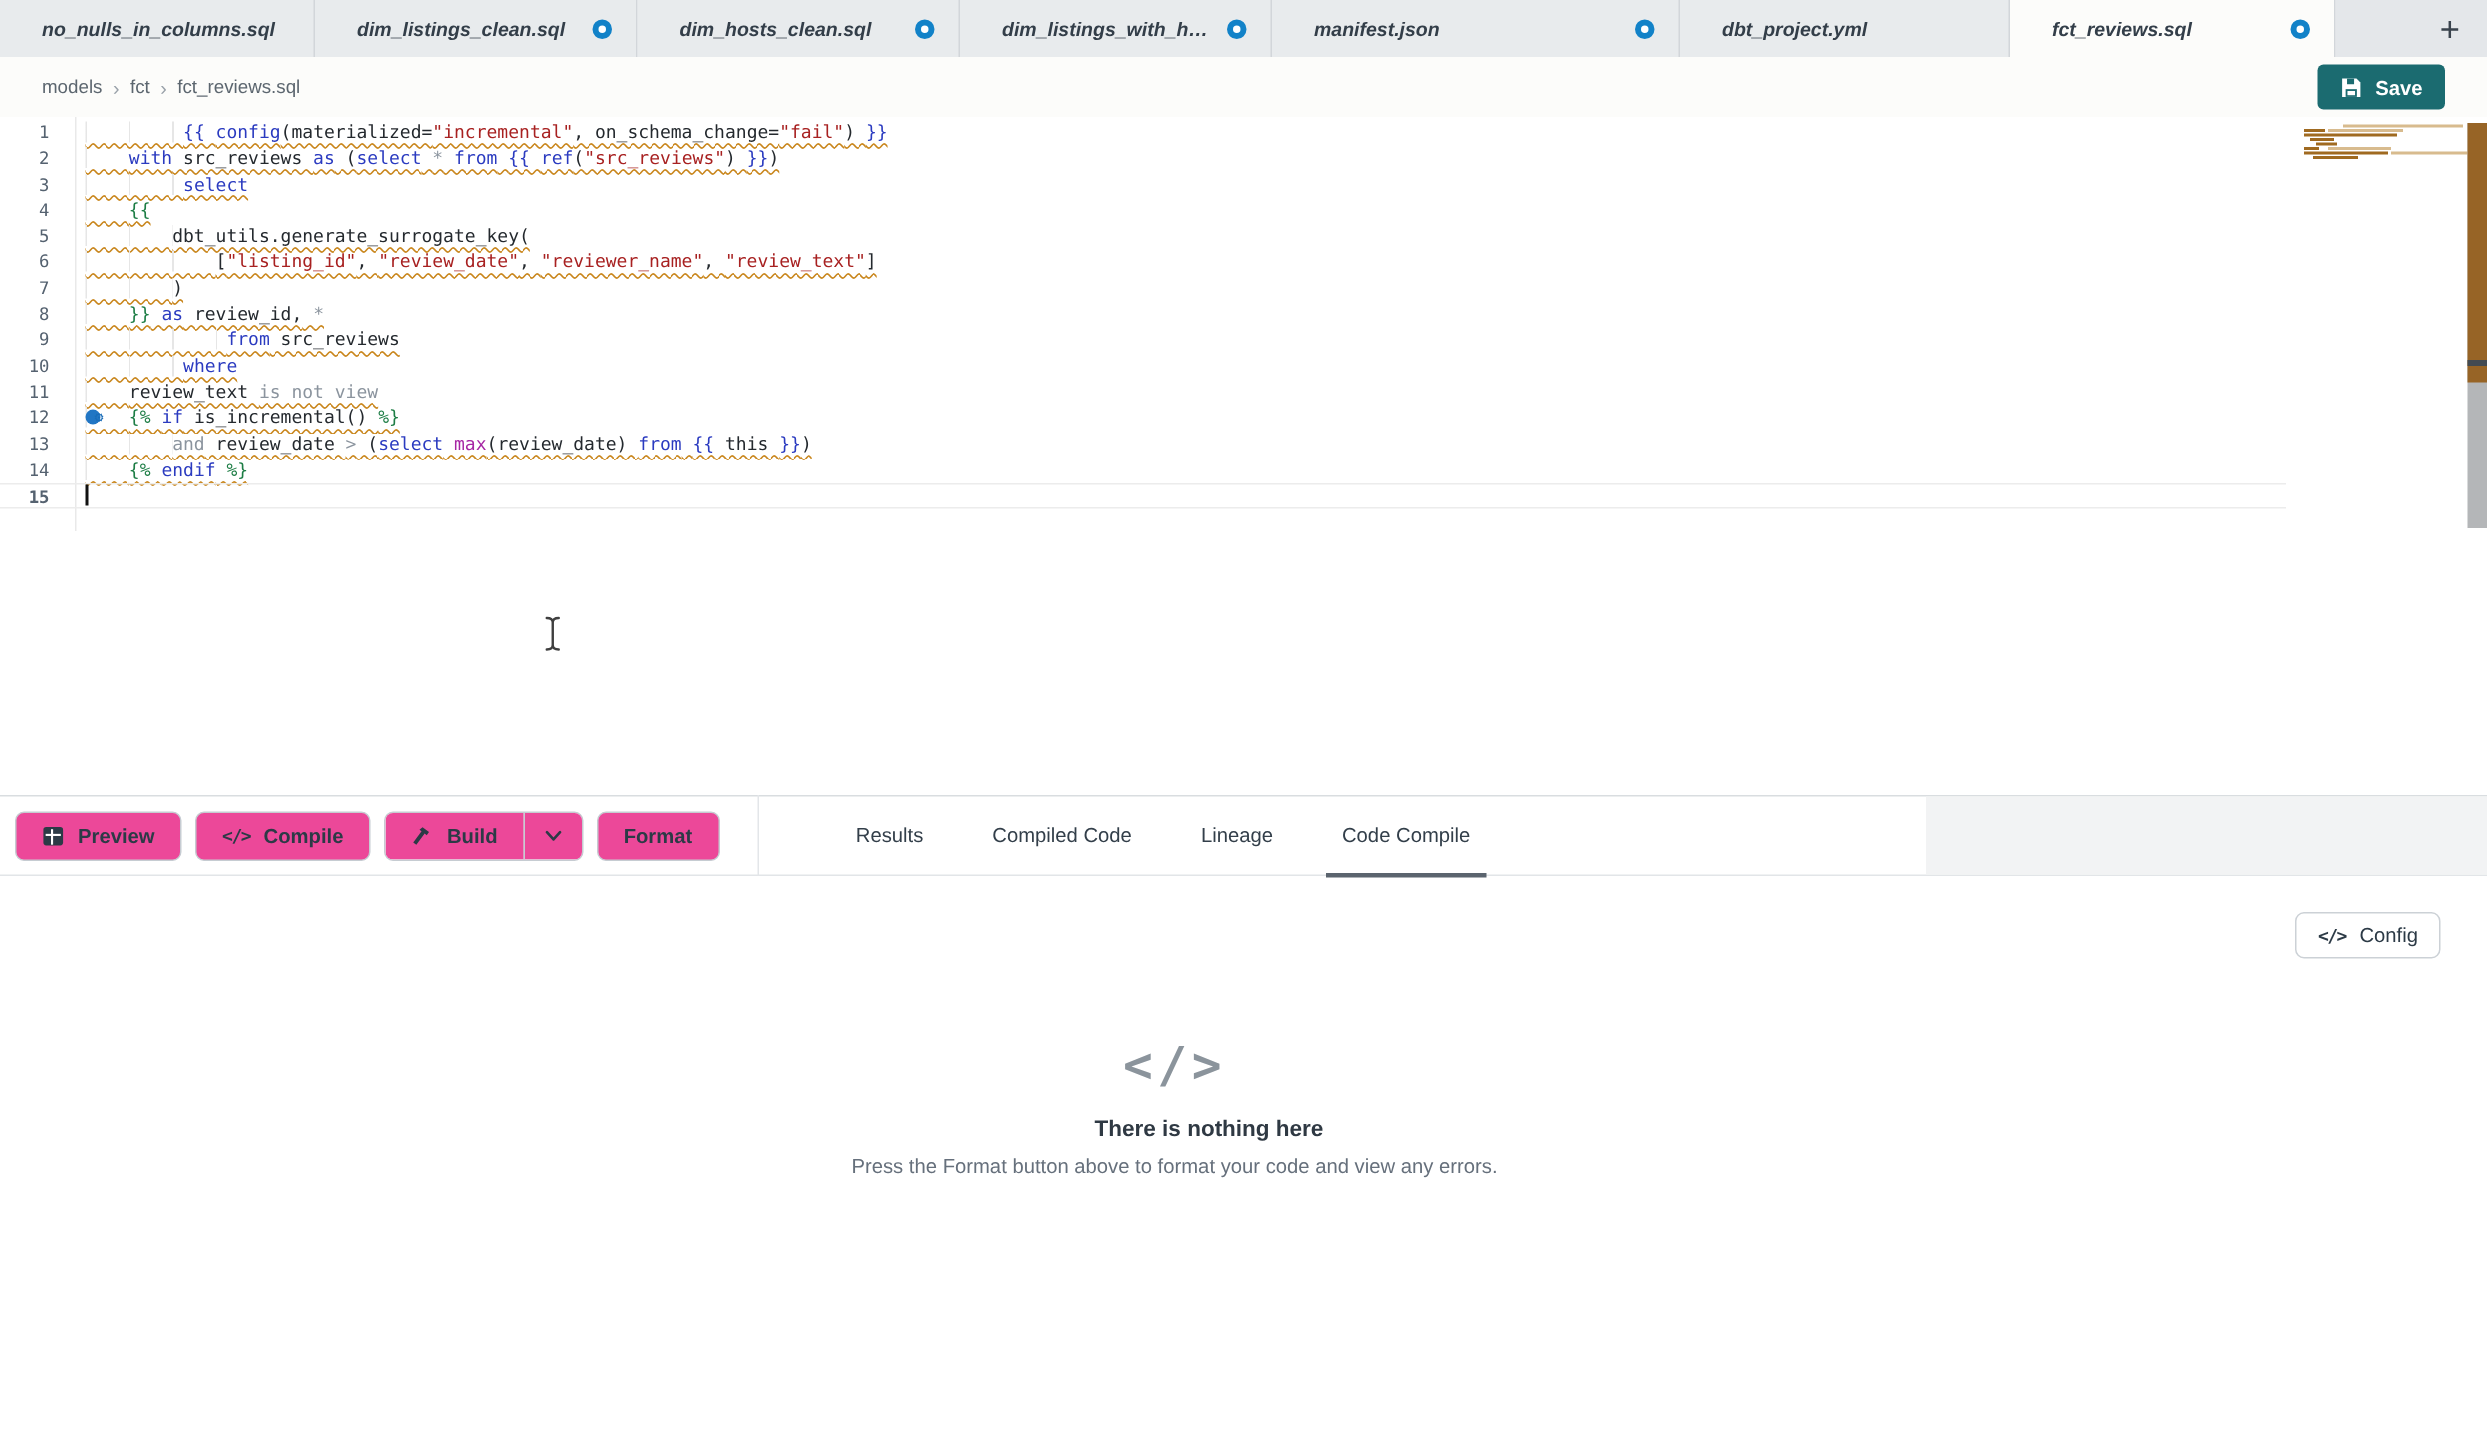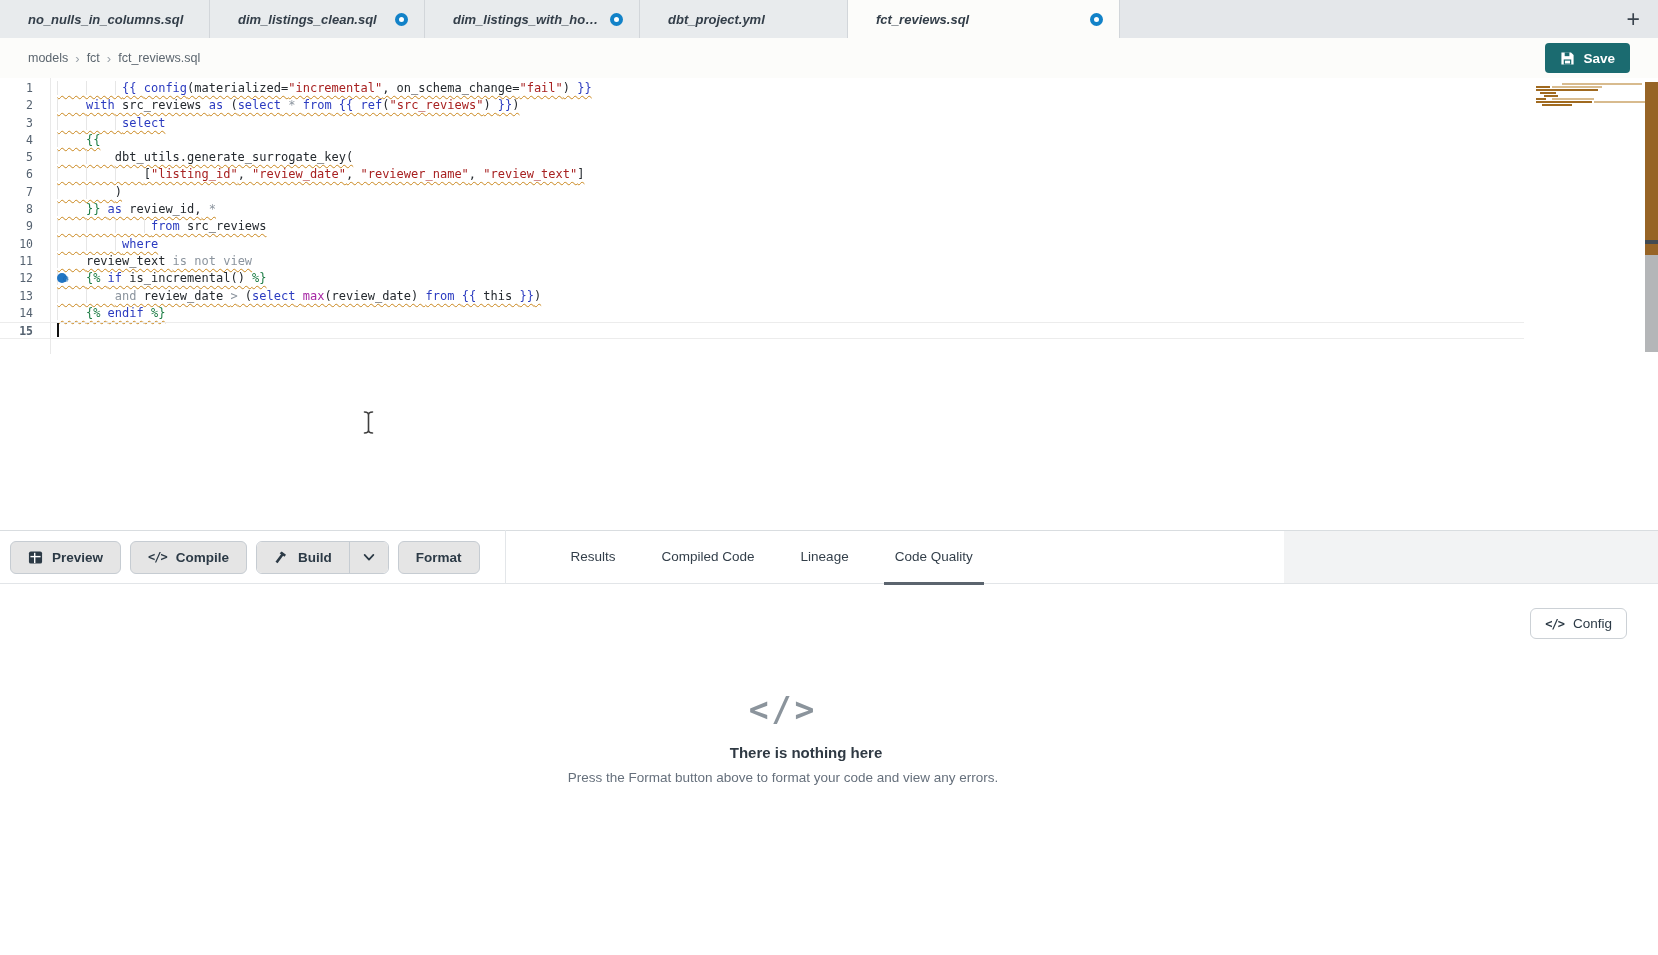--- a/index.html
+++ b/index.html
@@ -71,21 +71,21 @@
     background:var(--warn-brown); }
   .ruler-pos { position:absolute; top:158px; left:0; right:0; height:4px; background:#424a52; }
   .mouse-cursor { position:absolute; left:362px; top:332px; }
 
   
   .toolbar { position:absolute; top:530px; left:0; right:0; height:54px; background:#fff;
     border-top:1px solid #d9dde0; border-bottom:1px solid #e2e5e8;
     display:flex; align-items:center; padding-left:10px; }
   .toolbar-fill { position:absolute; right:0; top:0; height:100%; width:374px;
     background:#f2f3f4; }
-  .tbtn { height:33px; border:1px solid #c6ccd2; border-radius:6px; background:#e5e5e5;
+  .tbtn { height:33px; border:1px solid #c6ccd2; border-radius:6px; background:#ec4899;
     display:flex; align-items:center; gap:9px; padding:0 17px; font-size:13.5px;
     font-weight:600; color:#2c3a46; margin-right:9px; cursor:pointer;
     font-family:"Liberation Sans", sans-serif; }
   .tbtn-group { display:flex; align-items:stretch; border:1px solid #c6ccd2;
     border-radius:6px; overflow:hidden; margin-right:9px; height:33px; }
   .tbtn-group .tbtn { border:none; border-radius:0; margin:0; height:100%; }
   .tbtn-group .seg2 { border-left:1px solid #c6ccd2; padding:0 12px; }
   .code-glyph { font-family:"DejaVu Sans Mono", monospace; font-weight:700; font-size:12px;
     letter-spacing:-1px; color:#2c3a46; }
   .vdiv { width:1px; height:54px; background:#e3e6e9; margin:0 14px 0 16px; }
@@ -112,21 +112,29 @@
 
 <div class="tabbar">
   <div class="ftab">
       <span class="ftab-label">no_nulls_in_columns.sql</span>
     </div>
     <div class="ftab">
       <span class="ftab-label">dim_listings_clean.sql</span>
       <span class="dot"></span>
     </div>
     <div class="ftab">
+      <span class="ftab-label">dim_hosts_clean.sql</span>
+      <span class="dot"></span>
+    </div>
+    <div class="ftab">
       <span class="ftab-label">dim_listings_with_hosts.sql</span>
+      <span class="dot"></span>
+    </div>
+    <div class="ftab">
+      <span class="ftab-label">manifest.json</span>
       <span class="dot"></span>
     </div>
     <div class="ftab">
       <span class="ftab-label">dbt_project.yml</span>
     </div>
     <div class="ftab active">
       <span class="ftab-label">fct_reviews.sql</span>
       <span class="dot"></span>
     </div>
     <div class="tab-filler">
@@ -228,21 +236,21 @@
 
   <button class="tbtn">
     <span>Format</span>
   </button>
 
   <div class="vdiv"></div>
   <div style="display:flex; margin-left:28px; position:relative; z-index:1;" id="panelTabs">
       <div class="ptab">Results</div>
       <div class="ptab">Compiled Code</div>
       <div class="ptab">Lineage</div>
-      <div class="ptab active">Code Quality</div>
+      <div class="ptab active">Code Compile</div>
     </div>
 </div>
 
 <div class="content">
   <button class="config-btn">
     <span class="code-glyph">&lt;/&gt;</span>
     <span>Config</span>
   </button>
 
   <div class="empty-state">

